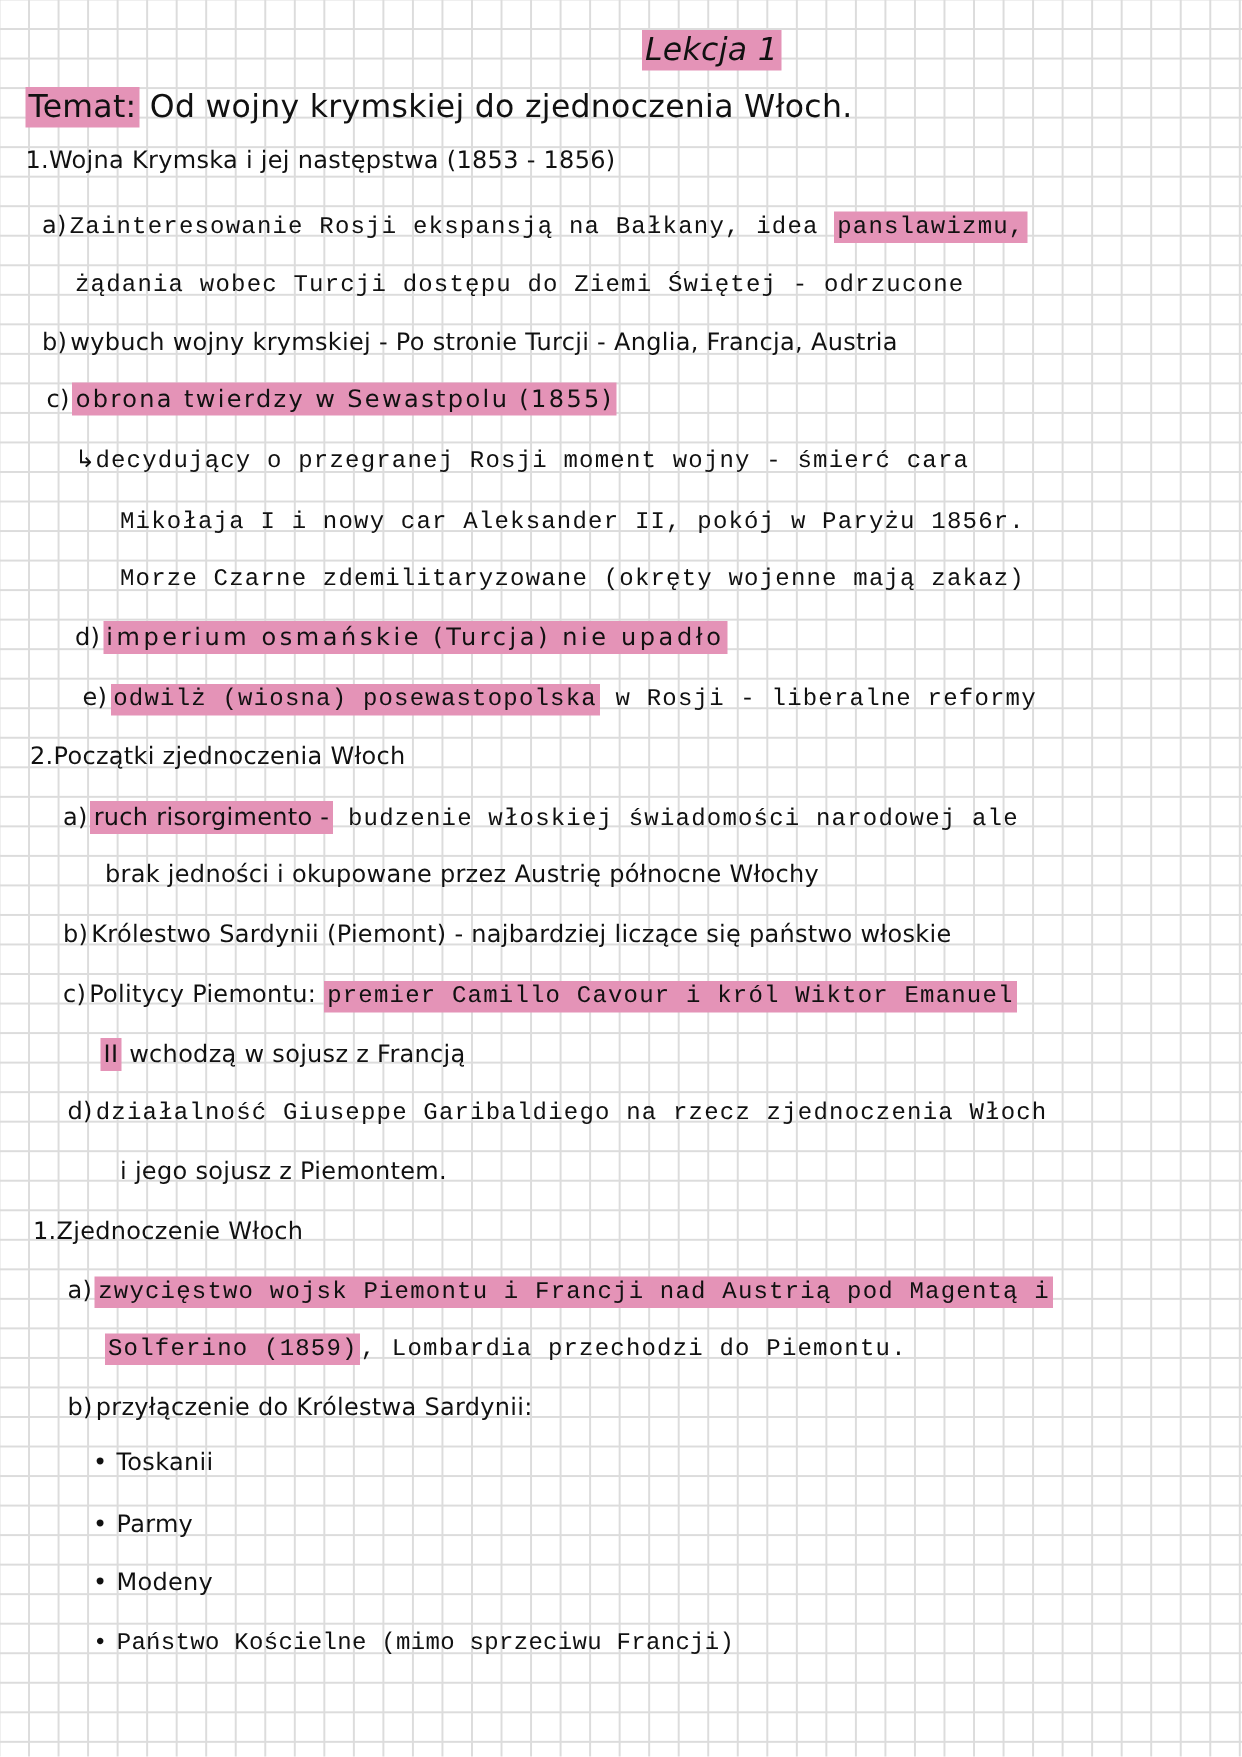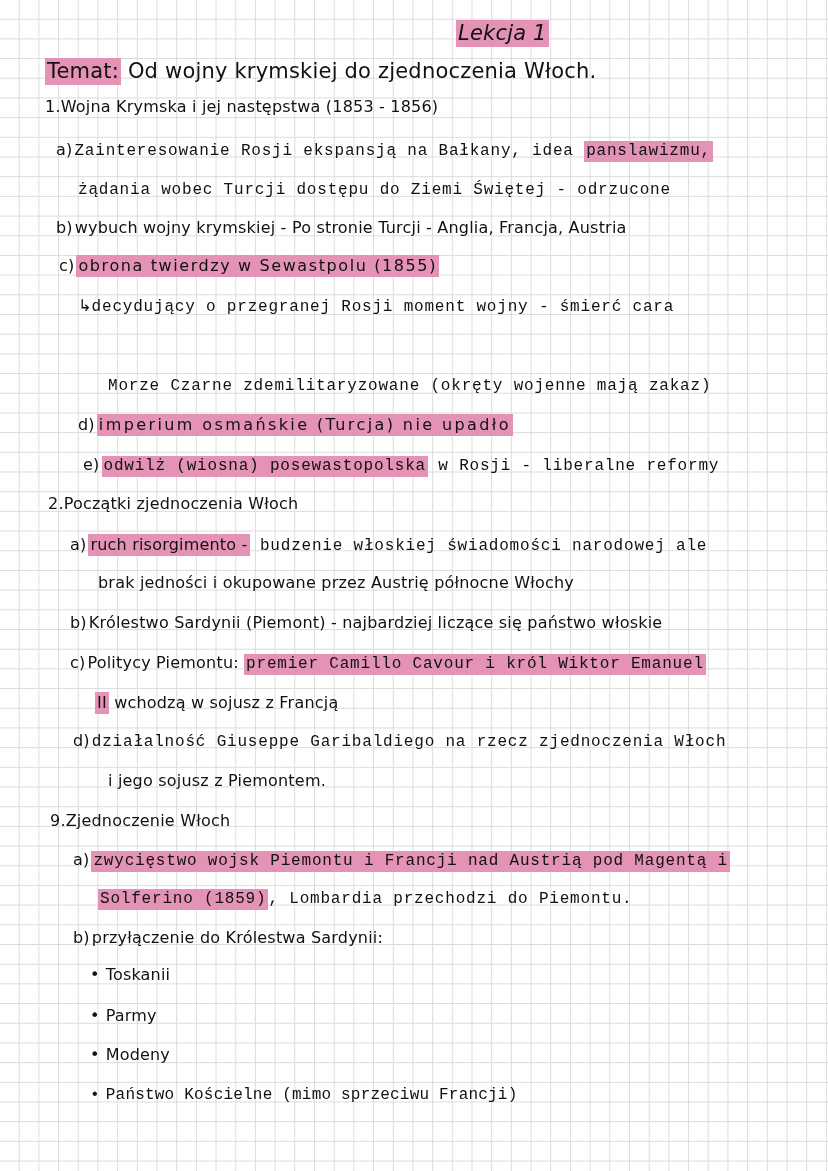--- a/index.html
+++ b/index.html
@@ -16,21 +16,21 @@
         linear-gradient(to right, #dcdcdc 1px, transparent 1px),
         linear-gradient(to bottom, #dcdcdc 1px, transparent 1px);
       background-size: 19.7px 19.7px;
       background-position: -1px -1px;
       font-family: "DejaVu Sans", sans-serif;
       color: #111111;
     }
     .page {
       position: absolute;
       left: 0; top: 0;
-      width: 756px; height: 1171px; margin-left: 28px;
+      width: 756px; height: 1171px;
     }
     .line {
       position: absolute;
       white-space: nowrap;
       font-size: 16px;
       line-height: 26px;
       height: 28px;
       letter-spacing: 0.2px;
     }
     .hl {
@@ -71,20 +71,21 @@
     <span class="prefix">b)</span><span>wybuch wojny krymskiej - Po stronie Turcji - Anglia, Francja, Austria</span>
   </div>
 
   <div class="line" style="left:31px; top:253px;">
     <span class="prefix">c)</span><span class="hl wide">obrona twierdzy w Sewastpolu (1855)</span>
   </div>
 
   <div class="line" style="left:50px; top:293px;">
     <span>↳</span><span class="mid">decydujący o przegranej Rosji moment wojny - śmierć cara</span>
   </div>
+  <div class="line mid" style="left:80px; top:335px;">Mikołaja I i nowy car Aleksander II, pokój w Paryżu 1856r.</div>
   <div class="line mid" style="left:80px; top:373px;">Morze Czarne zdemilitaryzowane (okręty wojenne mają zakaz)</div>
 
   <div class="line" style="left:50px; top:412px;">
     <span class="prefix">d)</span><span class="hl wider">imperium osmańskie (Turcja) nie upadło</span>
   </div>
 
   <div class="line" style="left:55px; top:452px;">
     <span class="prefix">e)</span><span class="hl mid">odwilż (wiosna) posewastopolska</span><span class="mid"> w Rosji - liberalne reformy</span>
   </div>
 
@@ -104,21 +105,21 @@
   </div>
   <div class="line" style="left:67px; top:690px;">
     <span class="hl">II</span><span> wchodzą w sojusz z Francją</span>
   </div>
 
   <div class="line" style="left:45px; top:728px;">
     <span class="prefix">d)</span><span class="mid">działalność Giuseppe Garibaldiego na rzecz zjednoczenia Włoch</span>
   </div>
   <div class="line" style="left:80px; top:768px;">i jego sojusz z Piemontem.</div>
 
-  <div class="line" style="left:22px; top:808px;">9.Zjednoczenie Włoch</div>
+  <div class="line" style="left:22px; top:808px;">1.Zjednoczenie Włoch</div>
 
   <div class="line" style="left:45px; top:847px;">
     <span class="prefix">a)</span><span class="hl mid">zwycięstwo wojsk Piemontu i Francji nad Austrią pod Magentą i</span>
   </div>
   <div class="line" style="left:70px; top:885px;">
     <span class="hl mid">Solferino (1859)</span><span class="mid">, Lombardia przechodzi do Piemontu.</span>
   </div>
 
   <div class="line" style="left:45px; top:925px;">
     <span class="prefix">b)</span><span>przyłączenie do Królestwa Sardynii:</span>

